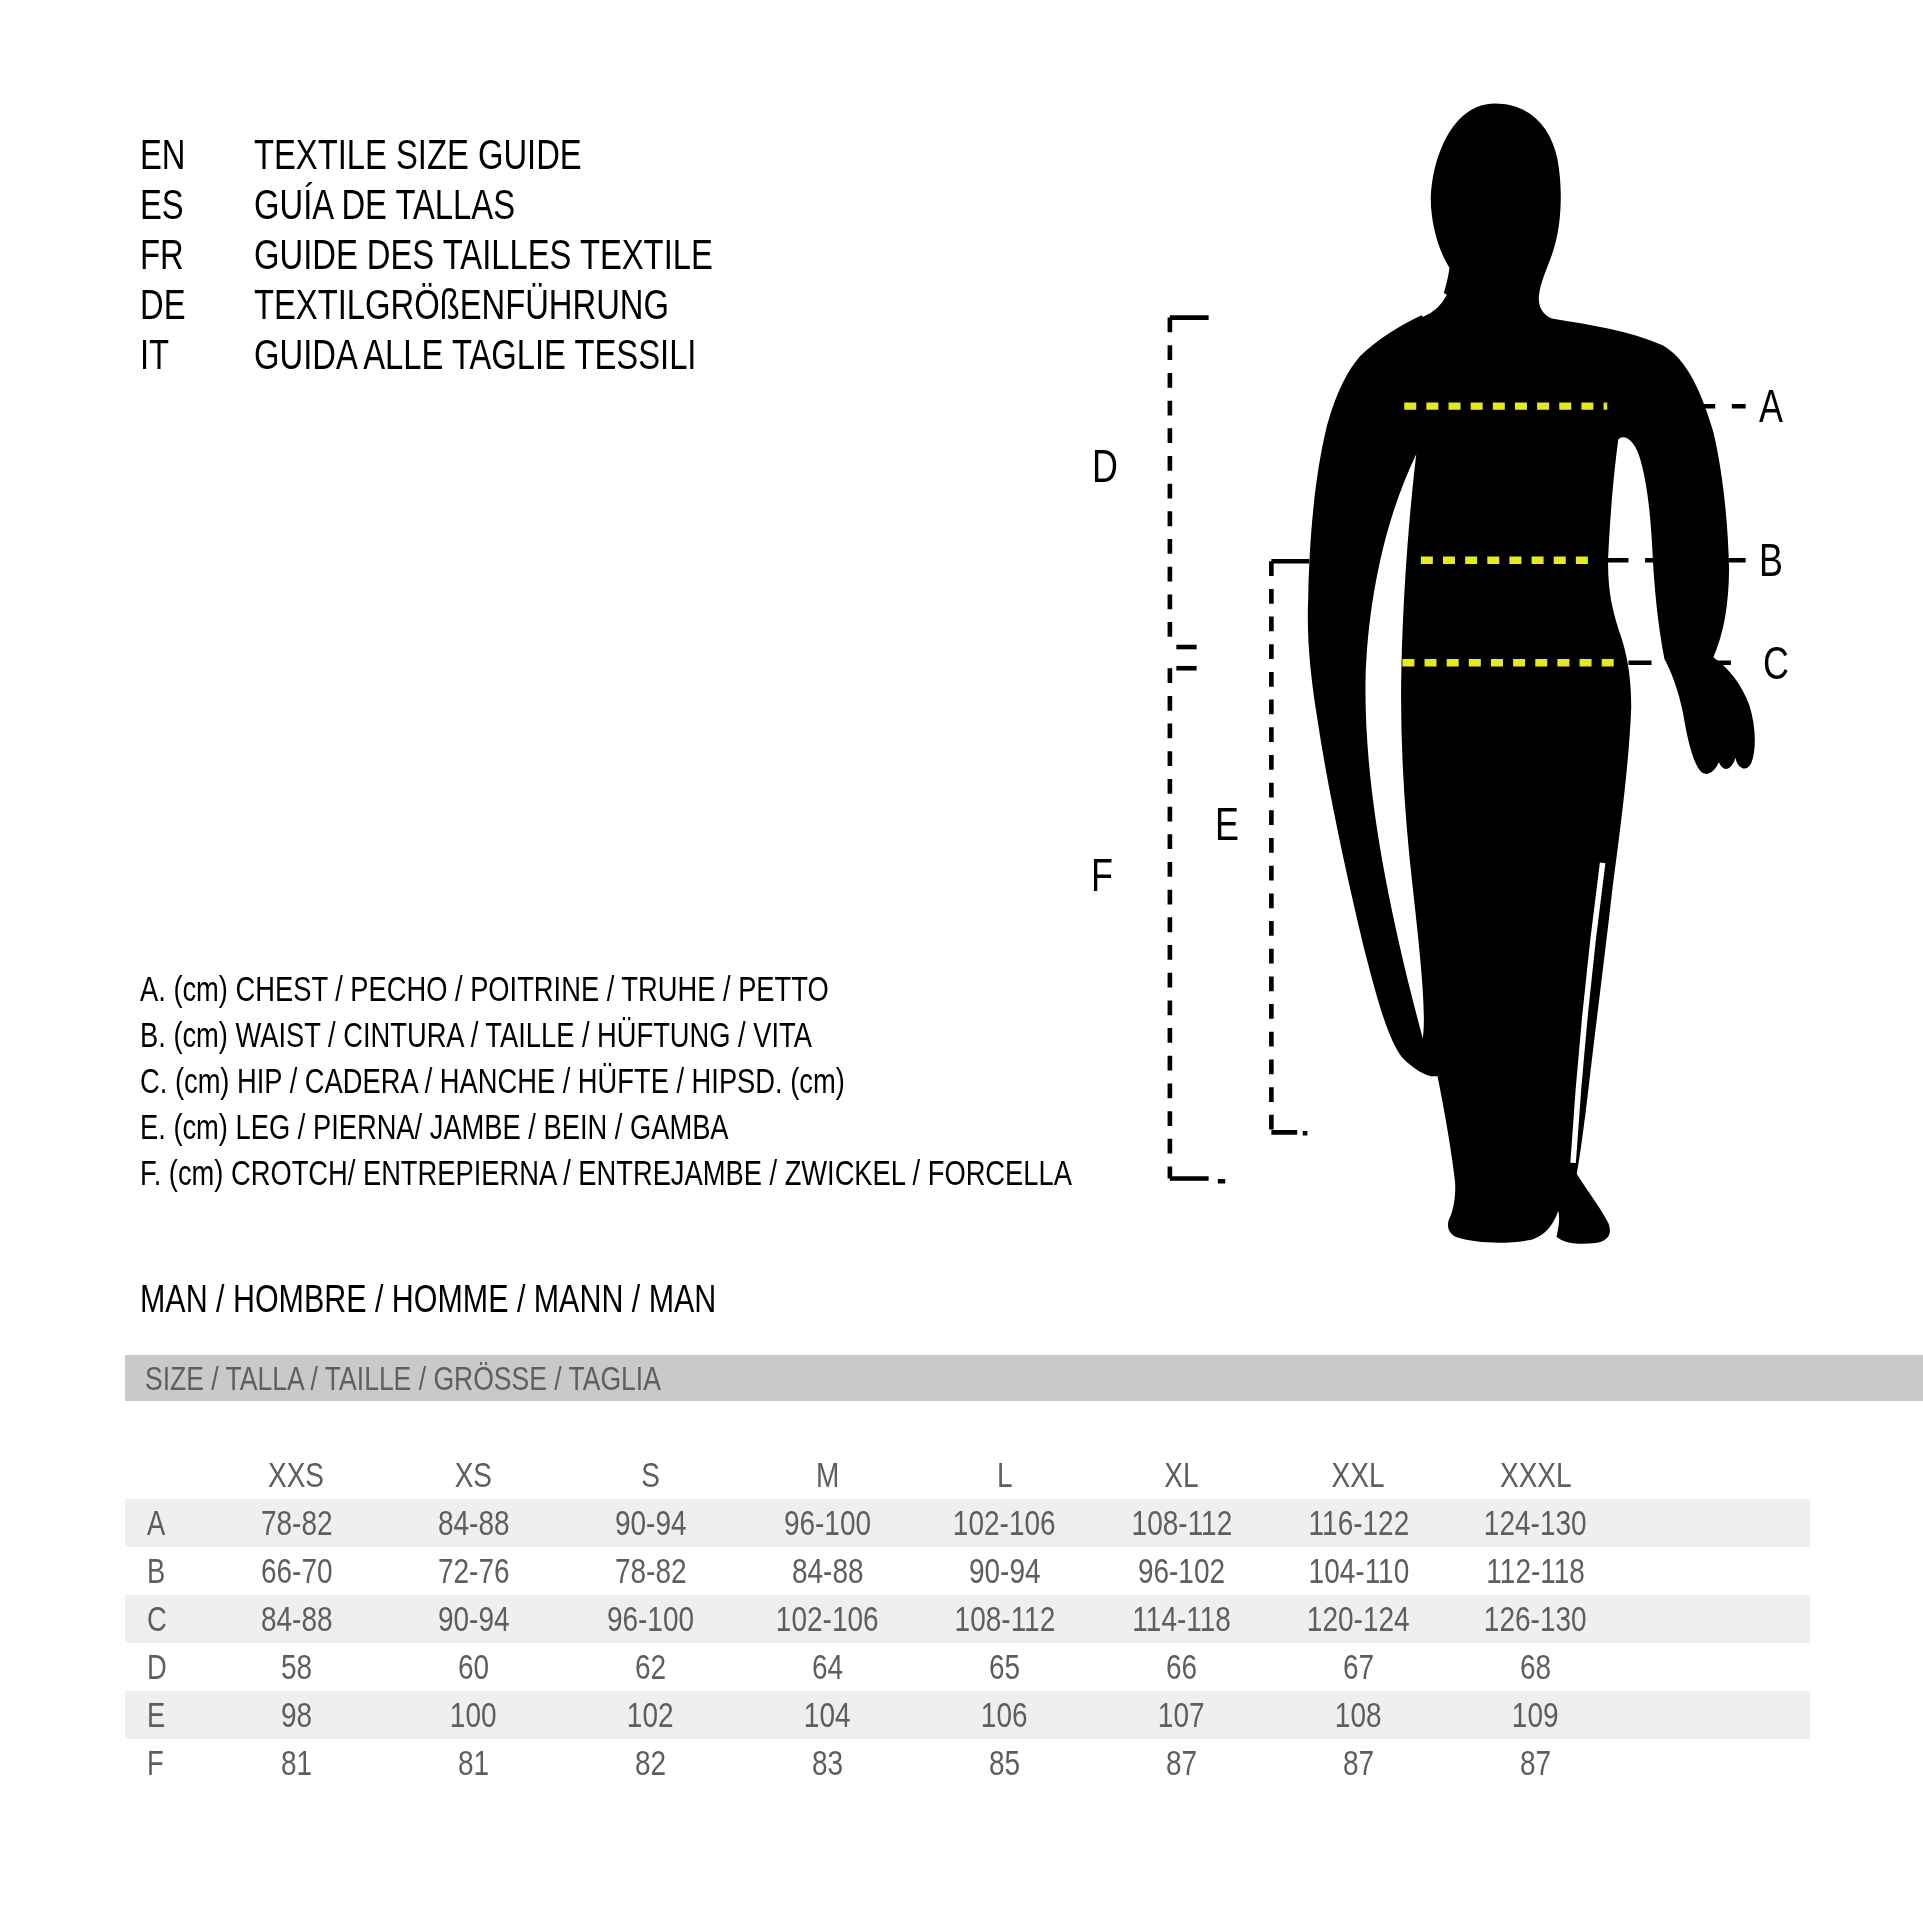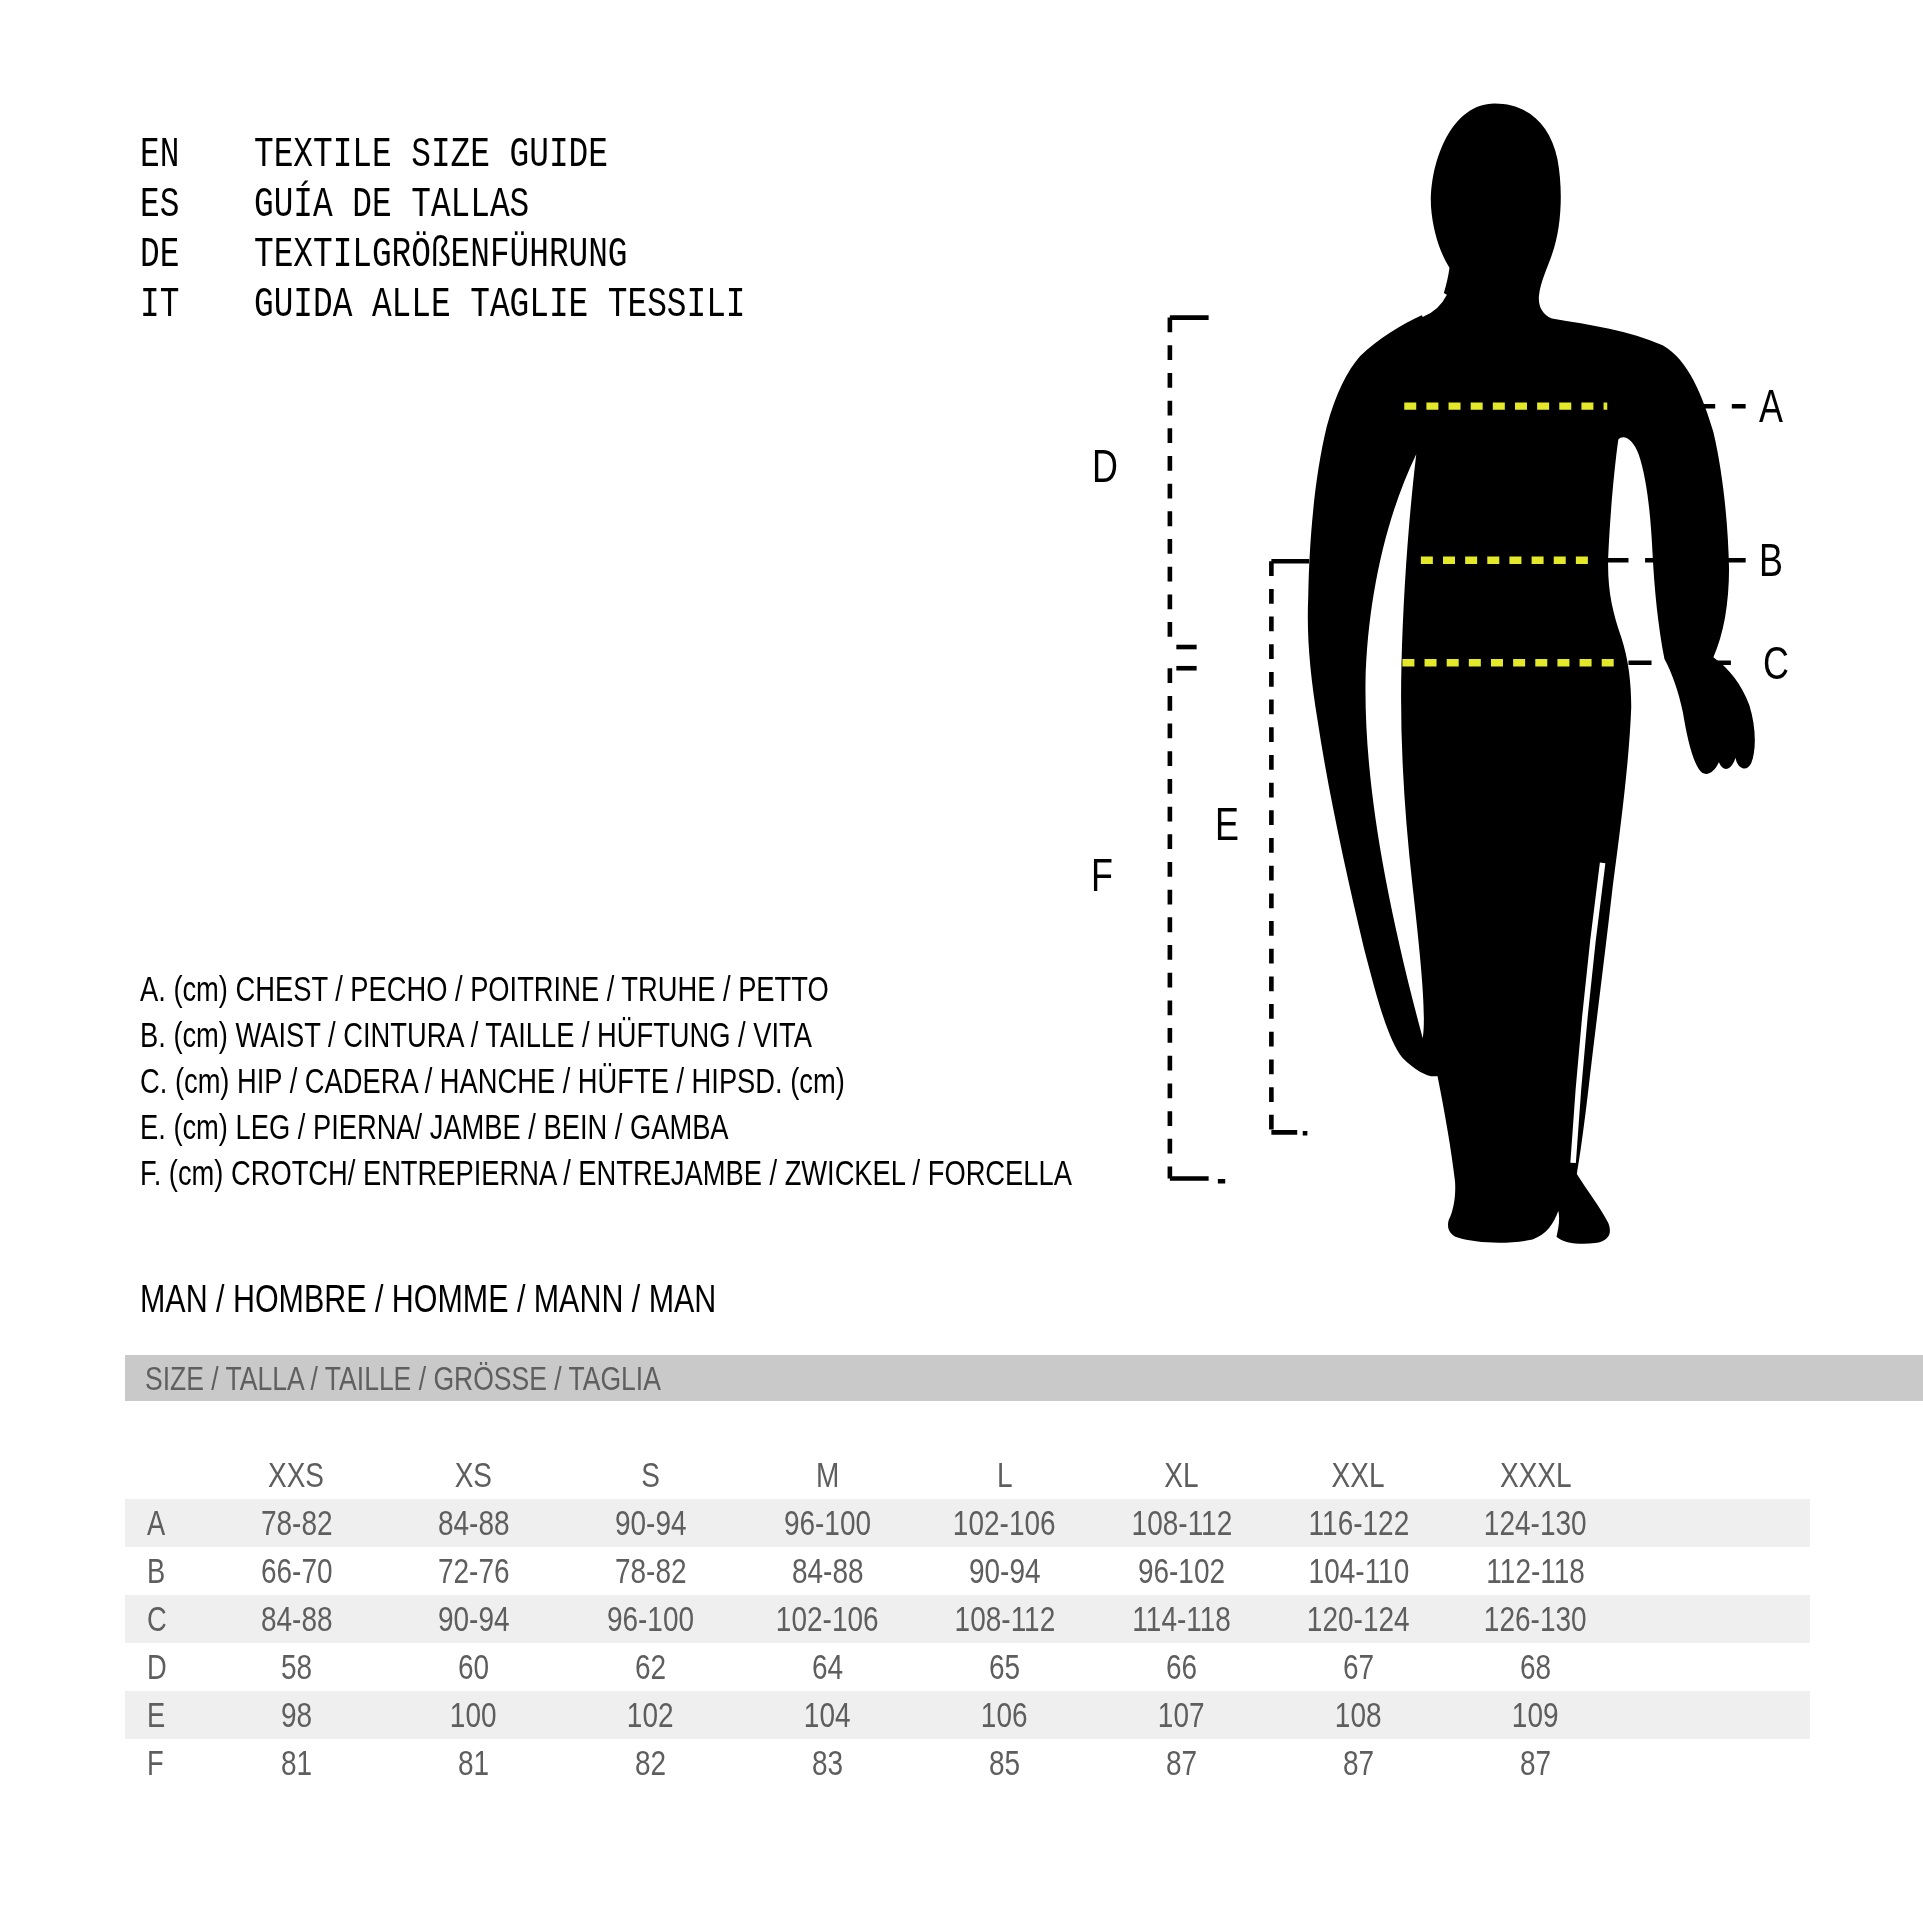--- a/index.html
+++ b/index.html
@@ -2,21 +2,21 @@
 <html style="font-size:14.8px"><head>
 <meta charset="utf-8">
 <style>
   html,body{margin:0;padding:0;background:#fff;}
   #canvas{position:relative;width:1923px;height:1923px;background:#fff;overflow:hidden;
           font-family:"Liberation Sans",sans-serif;color:#000;}
   
   .cx{display:inline-block;white-space:nowrap;transform:scaleX(.78);transform-origin:0 50%;}
   .cxc{display:inline-block;white-space:nowrap;transform:scaleX(.80);transform-origin:50% 50%;}
   
-  .langs{position:absolute;left:140px;top:130px;font-family:Liberation Mono, monospace;}
+  .langs{position:absolute;left:140px;top:130px;}
   .lang-row{display:flex;height:50px;align-items:center;font-size:42px;}
   .lang-code{width:114px;flex:none;}
   
   .figure{position:absolute;left:784px;top:74px;width:1139px;height:1218px;}
   
   .marker{position:absolute;font-size:46px;transform:translateY(-50%);line-height:1;}
   
   .legend{position:absolute;left:140px;top:966px;}
   .legend-line{height:46px;display:flex;align-items:center;font-size:35px;}
   
@@ -37,20 +37,24 @@
 <div id="canvas">
 
   <div class="langs">
     <div class="lang-row">
       <span class="lang-code"><span class="cx">EN</span></span>
       <span><span class="cx">TEXTILE SIZE GUIDE</span></span>
     </div>
     <div class="lang-row">
       <span class="lang-code"><span class="cx">ES</span></span>
       <span><span class="cx">GUÍA DE TALLAS</span></span>
+    </div>
+    <div class="lang-row">
+      <span class="lang-code"><span class="cx">FR</span></span>
+      <span><span class="cx">GUIDE DES TAILLES TEXTILE</span></span>
     </div>
     <div class="lang-row">
       <span class="lang-code"><span class="cx">DE</span></span>
       <span><span class="cx">TEXTILGRÖßENFÜHRUNG</span></span>
     </div>
     <div class="lang-row">
       <span class="lang-code"><span class="cx">IT</span></span>
       <span><span class="cx">GUIDA ALLE TAGLIE TESSILI</span></span>
     </div>
   </div>

